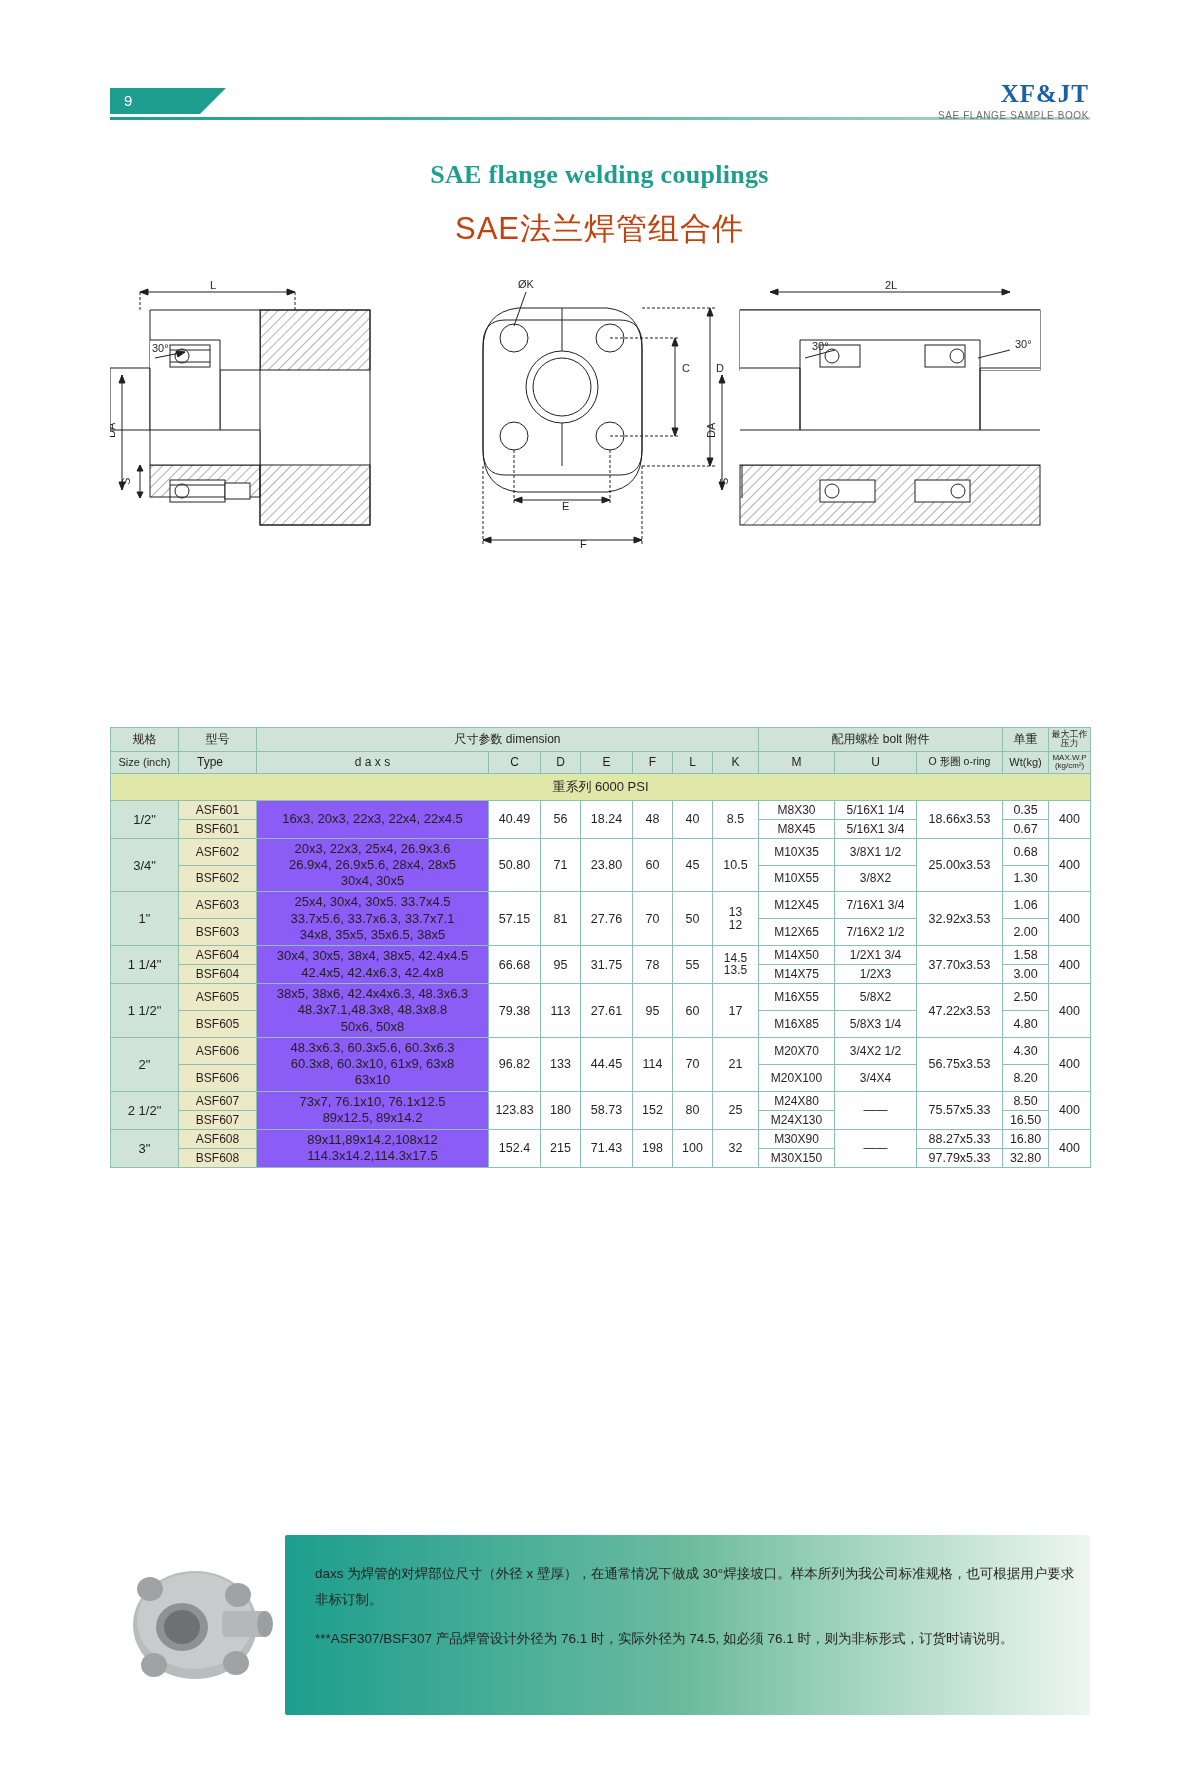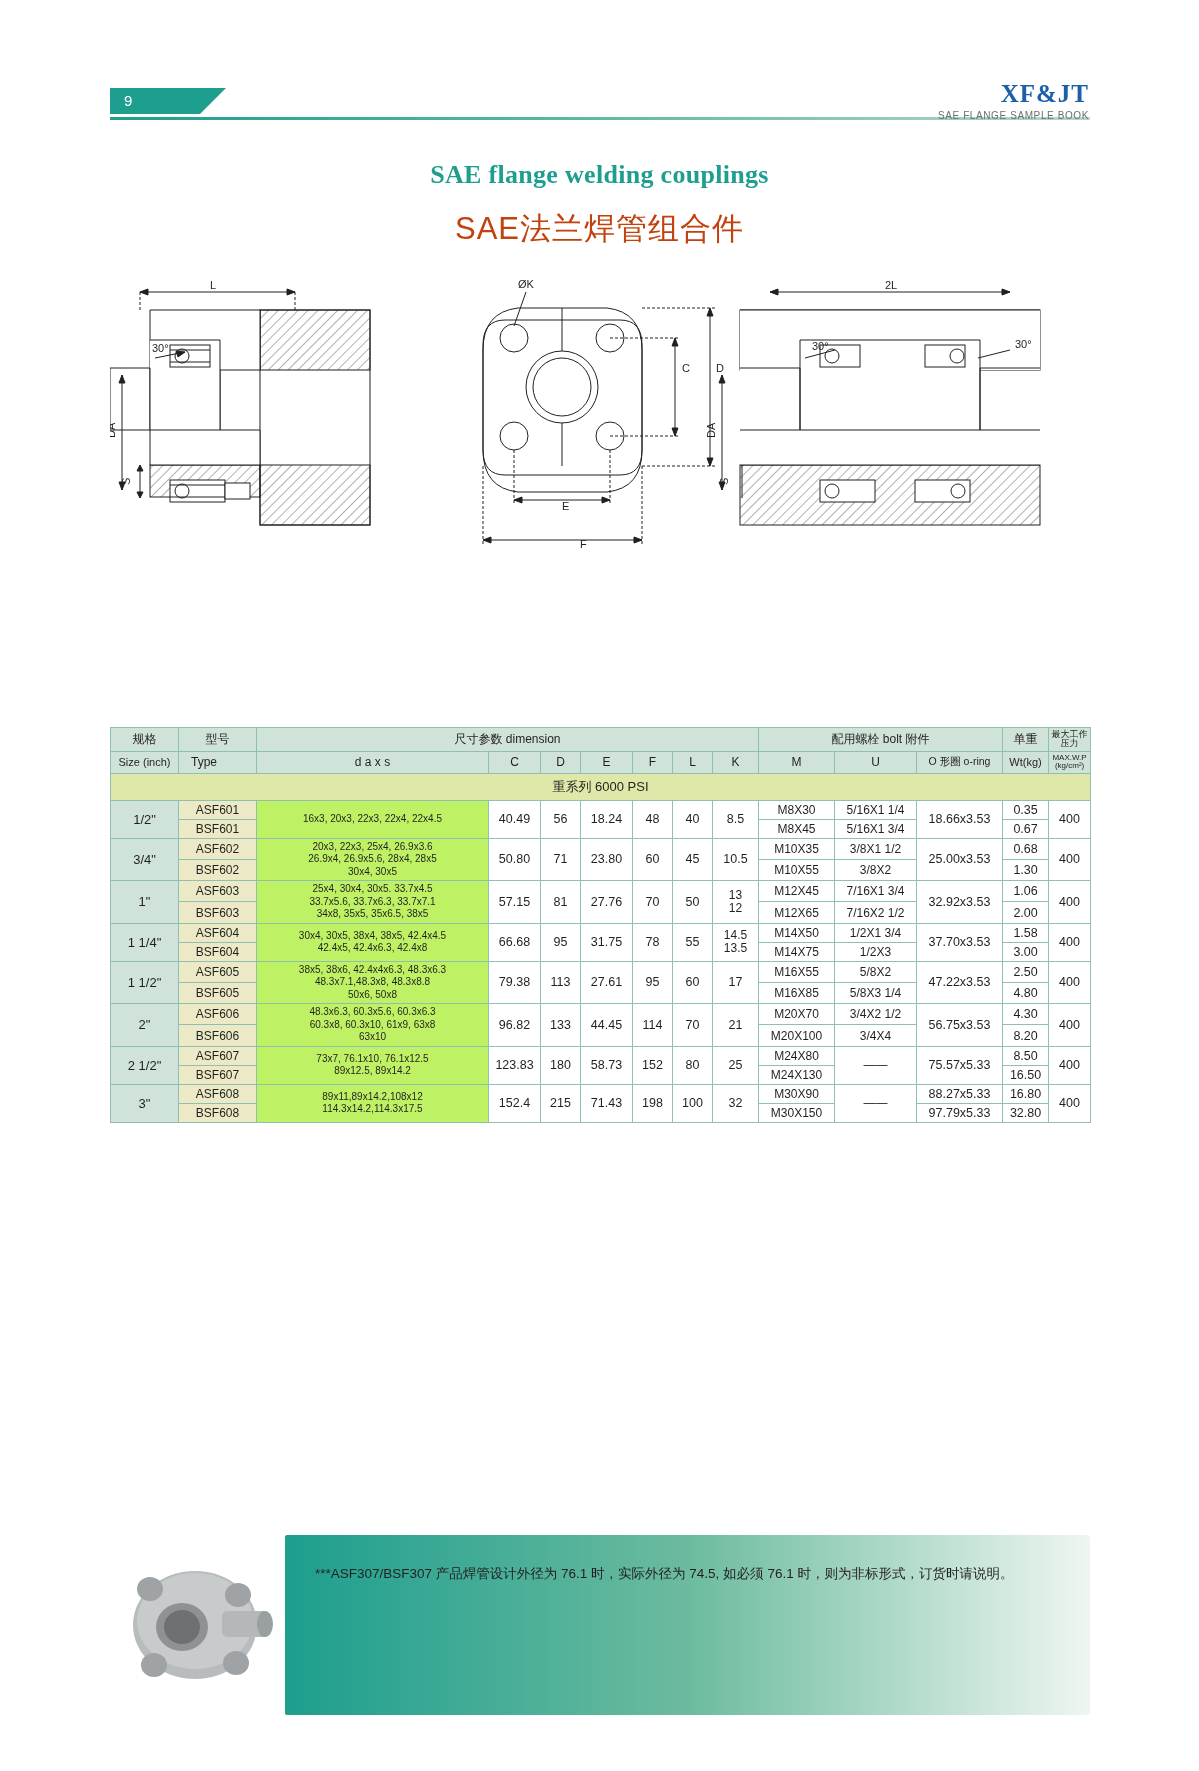--- a/index.html
+++ b/index.html
@@ -63,21 +63,21 @@
     border:1px solid #8fbfae;text-align:center;vertical-align:middle;
     padding:2px 2px;font-weight:normal;
   }
   .hdr-green{background:#cfe3d8;margin-top:25px;}
   .hdr-green2{background:#cfe3d8;}
   .series-row td{
     background:#dfe8a8;font-weight:bold;font-size:13px;height:22px;margin-left:39px;
   }
   .size-cell{background:#cfe3d8;font-size:13px;}
   .type-cell{background:#ece9c6;text-align:left;padding-left:8px;font-size:12px;margin-left:12px;}
-  .daxs-cell{background:#bef264;text-align:left;padding-left:6px;font-size:10px;line-height:1.25;}
+  .daxs-cell{background:#8b5cf6;text-align:left;padding-left:6px;font-size:13px;line-height:1.25;}
   .num{background:#ffffff;font-size:12.5px;}
   .bolt{background:#ffffff;font-size:12px;}
   .frac{display:inline-block;line-height:1.05;font-size:12px;}
   .frac .top{display:block;}
   .frac .bot{display:block;}
   
   .note{
     position:absolute;left:110px;top:1535px;width:980px;height:185px;
   }
   .note-img{
@@ -283,21 +283,21 @@
     <tr>
       <td class="hdr-green" rowspan="1">规格</td>
       <td class="hdr-green">型号</td>
       <td class="hdr-green" colspan="7">尺寸参数  dimension</td>
       <td class="hdr-green" colspan="3">配用螺栓 bolt 附件</td>
       <td class="hdr-green">单重</td>
       <td class="hdr-green" style="font-size:9px;line-height:1.05">最大工作压力</td>
     </tr>
     <tr>
       <td class="hdr-green2" style="font-size:11px">Size (inch)</td>
-      <td class="hdr-green2" style="text-align:left;padding-left:12px">Type</td>
+      <td class="hdr-green2" style="text-align:left;padding-left:18px">Type</td>
       <td class="hdr-green2">d a x s</td>
       <td class="hdr-green2">C</td>
       <td class="hdr-green2">D</td>
       <td class="hdr-green2">E</td>
       <td class="hdr-green2">F</td>
       <td class="hdr-green2">L</td>
       <td class="hdr-green2">K</td>
       <td class="hdr-green2">M</td>
       <td class="hdr-green2">U</td>
       <td class="hdr-green2" style="font-size:10.5px;line-height:1.1">O 形圈 o-ring</td>
@@ -541,15 +541,16 @@
         <ellipse cx="40" cy="44" rx="13" ry="12" fill="#9fa3a5"></ellipse>
         <ellipse cx="128" cy="50" rx="13" ry="12" fill="#9fa3a5"></ellipse>
         <ellipse cx="44" cy="120" rx="13" ry="12" fill="#9fa3a5"></ellipse>
         <ellipse cx="126" cy="118" rx="13" ry="12" fill="#9fa3a5"></ellipse>
         <rect x="112" y="66" width="46" height="26" rx="5" fill="#b4b8b9"></rect>
         <ellipse cx="155" cy="79" rx="8" ry="13" fill="#9aa0a2"></ellipse>
       </g>
     </svg>
   </div>
   <div class="note-text">
+    <p>daxs 为焊管的对焊部位尺寸（外径 x 壁厚），在通常情况下做成 30°焊接坡口。样本所列为我公司标准规格，也可根据用户要求非标订制。</p>
     <p>***ASF307/BSF307 产品焊管设计外径为 76.1 时，实际外径为 74.5, 如必须 76.1 时，则为非标形式，订货时请说明。</p>
   </div>
 </div>
 
 </body></html>

